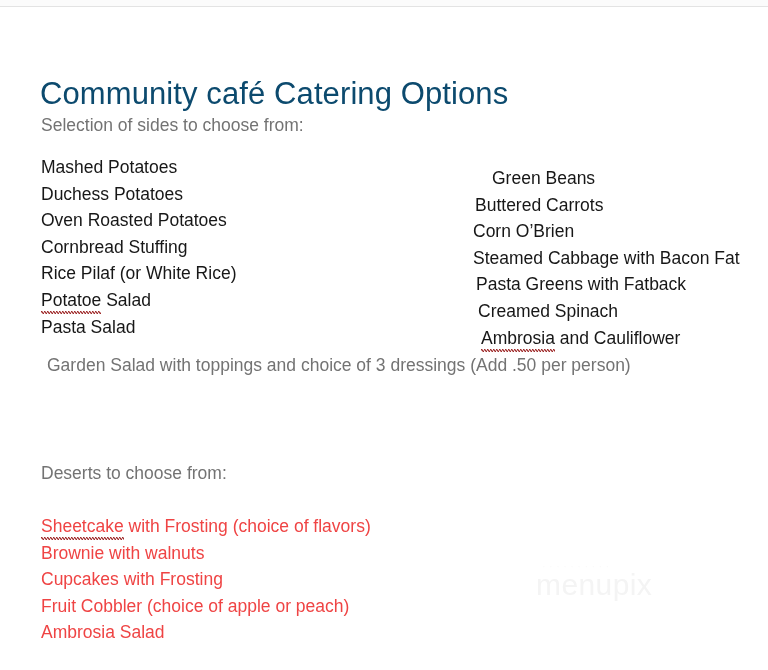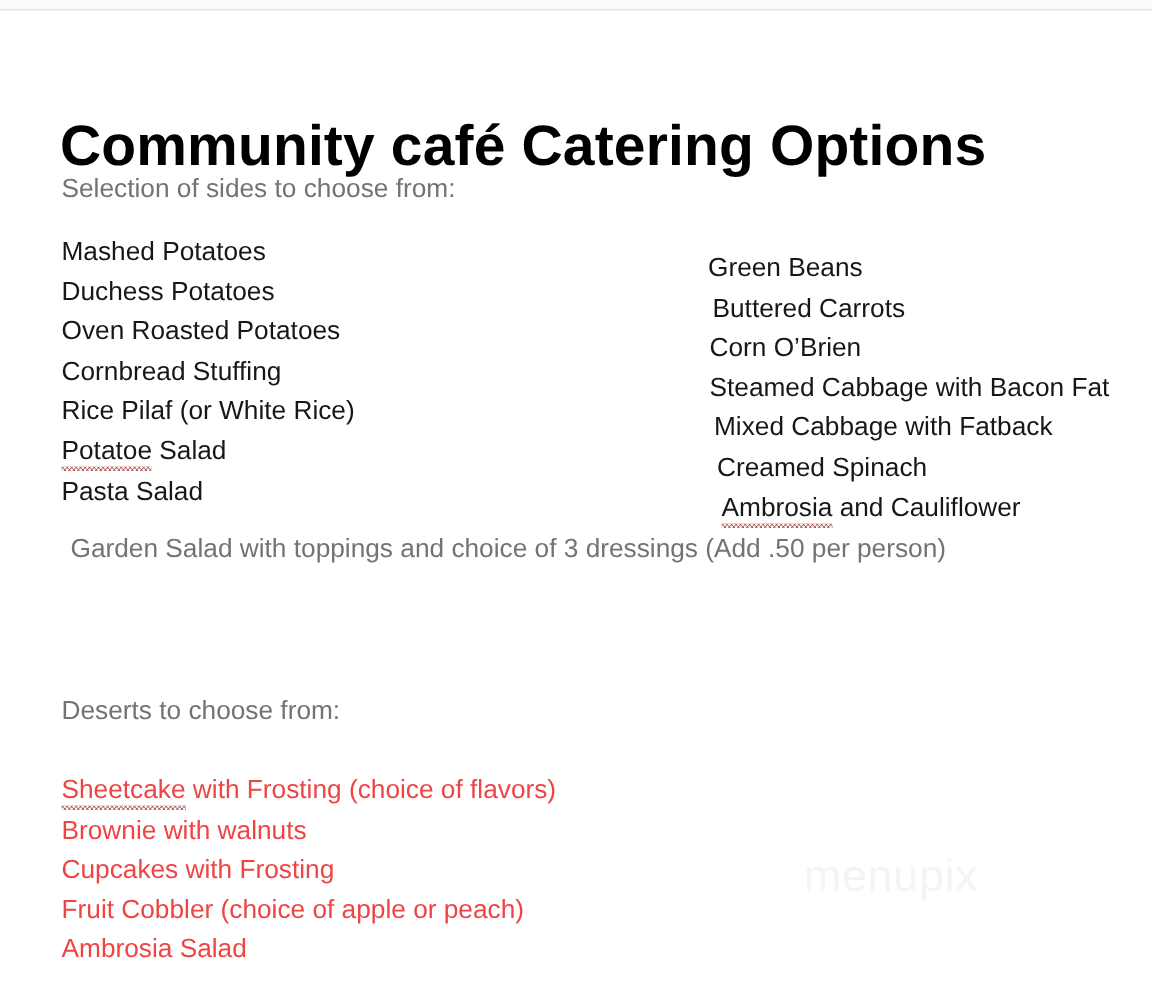--- a/index.html
+++ b/index.html
@@ -37,24 +37,24 @@
     width: 768px;
     height: 1px;
     background: #e3e3e3;
   }
 
   
   .doc-title {
     position: absolute;
     left: 40px;
     top: 54px;
-    font-size: 38px;
+    font-size: 31px;
     line-height: 38px;
-    font-weight: 700;
-    color: #000000;
+    font-weight: 400;
+    color: #0c4a6e;
     letter-spacing: 0.1px;
     white-space: nowrap;
   }
 
   
   .line {
     position: absolute;
     font-size: 17.5px;
     line-height: 22px;
     color: #737373;
@@ -73,21 +73,21 @@
   .col-right .item {
     position: relative;
     height: 26.6px;
     font-size: 17.5px;
     line-height: 22px;
     color: #171717;
     white-space: nowrap;
   }
 
   
-  .col-right .item.i0 { padding-left: 2px; }
+  .col-right .item.i0 { padding-left: 2px; margin-left: 20px; }
   .col-right .item.i1 { padding-left: 5px; }
   .col-right .item.i2 { padding-left: 3px; }
   .col-right .item.i3 { padding-left: 3px; }
   .col-right .item.i4 { padding-left: 6px; }
   .col-right .item.i5 { padding-left: 8px; }
   .col-right .item.i6 { padding-left: 11px; }
 
   
   .garden { left: 47px; top: 354px; }
 
@@ -195,21 +195,21 @@
     <div class="item i1">
       <span>Buttered Carrots</span>
     </div>
     <div class="item i2">
       <span>Corn O’Brien</span>
     </div>
     <div class="item i3">
       <span>Steamed Cabbage with Bacon Fat</span>
     </div>
     <div class="item i4">
-      <span>Mixed Cabbage with Fatback</span>
+      <span>Pasta Greens with Fatback</span>
     </div>
     <div class="item i5">
       <span>Creamed Spinach</span>
     </div>
     <div class="item i6">
       <span class="sp">Ambrosia</span><span> and Cauliflower</span>
     </div>
   </div>
 
   <div class="line garden">Garden Salad with toppings and choice of 3 dressings (Add .50 per person)</div>

